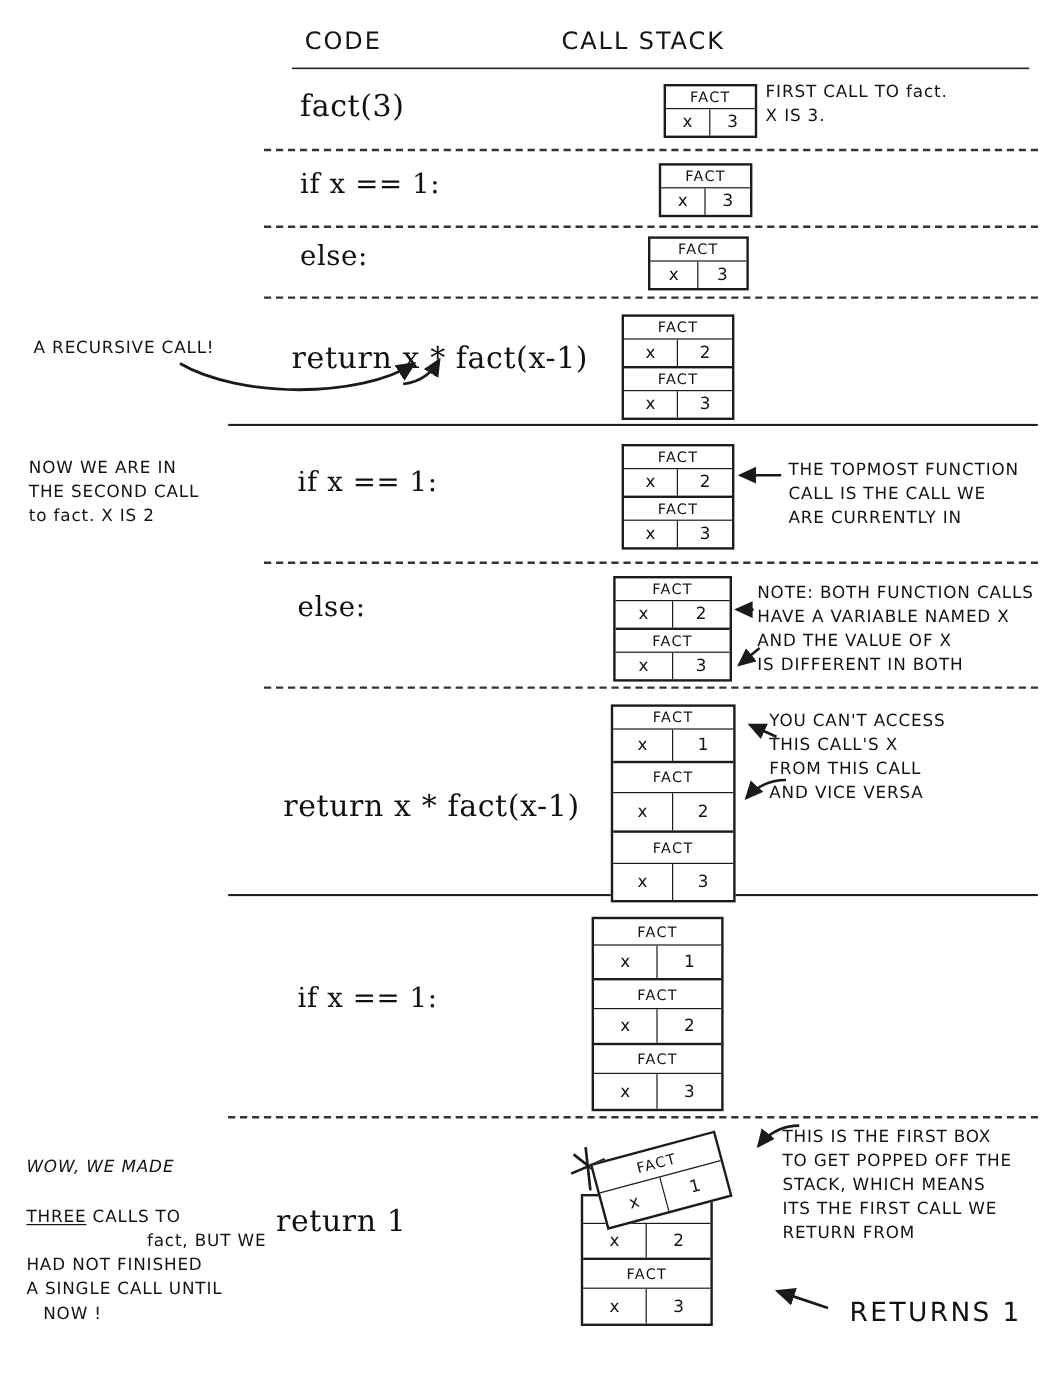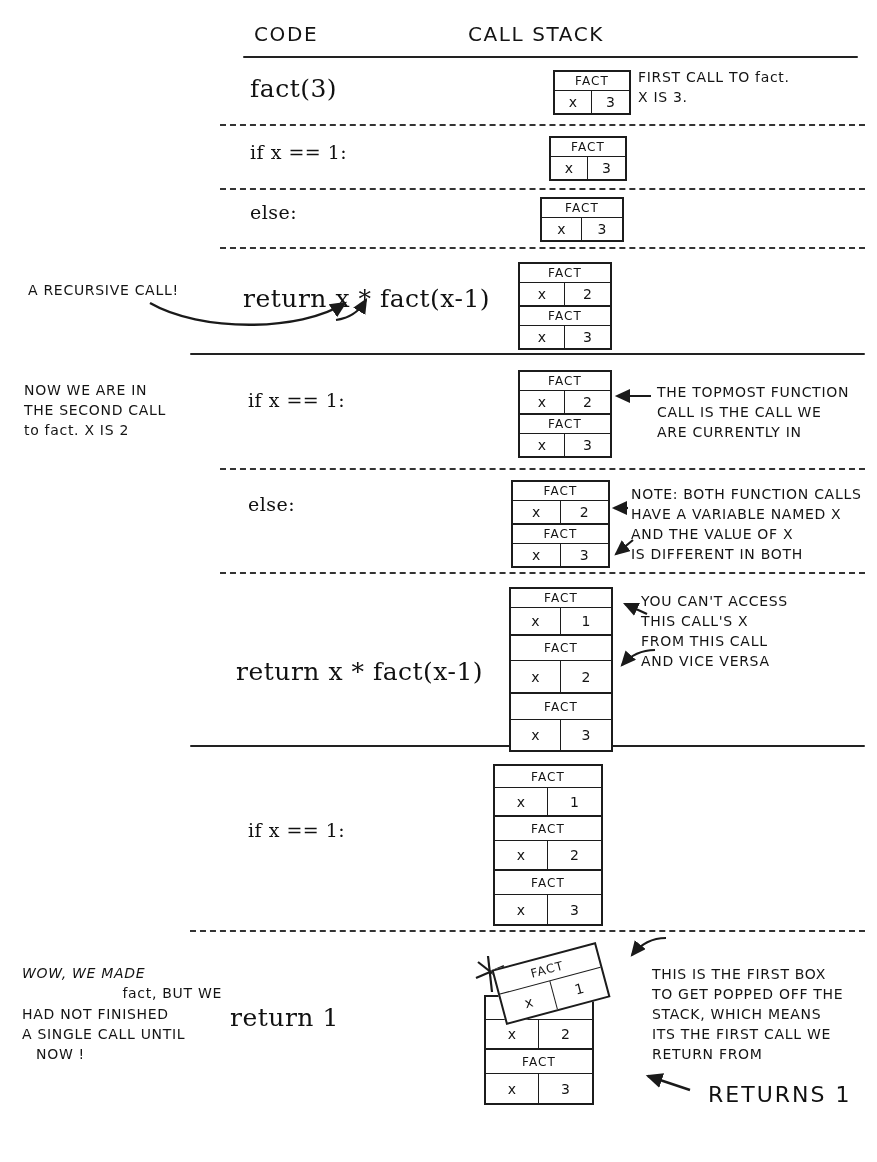--- a/index.html
+++ b/index.html
@@ -43,21 +43,21 @@
   }
 
   
   .code-line {
     font-family: "DejaVu Serif", serif;
     font-size: 25px;
     color: #111;
     white-space: nowrap;
     letter-spacing: 0.5px;
   }
-  .code-line.small { font-size: 19px; }
+  .code-line.small { font-size: 23px; }
 
   
   .note {
     font-family: "DejaVu Sans", sans-serif;
     font-size: 14px;
     line-height: 1.42;
     letter-spacing: 0.7px;
     color: #141414;
     white-space: pre-line;
   }
@@ -331,28 +331,31 @@
 <div class="abs note" style="left:631px; top:485px; width:240px;">NOTE: BOTH FUNCTION CALLS
 HAVE A VARIABLE NAMED X
 AND THE VALUE OF X
 IS DIFFERENT IN BOTH</div>
 
 <div class="abs note" style="left:641px; top:592px; width:215px;">YOU CAN'T ACCESS
 THIS CALL'S X
 FROM THIS CALL
 AND VICE VERSA</div>
 
-<div class="abs note" style="left:652px; top:965px; width:222px;">THIS IS THE FIRST BOX
+<div class="abs note" style="left:652px; top:939px; width:222px;">THIS IS THE FIRST BOX
 TO GET POPPED OFF THE
 STACK, WHICH MEANS
 ITS THE FIRST CALL WE
 RETURN FROM</div>
 
 <div class="abs" style="left:22px; top:963px; width:200px;">
   <div class="note" style="line-height:1.45;font-style:italic;">WOW, WE MADE</div>
+  <div class="note" style="line-height:1.45;">
+    <u>THREE</u><span> CALLS TO</span>
+  </div>
   <div class="note" style="line-height:1.45;text-align:right;">fact, BUT WE</div>
   <div class="note" style="line-height:1.45;">HAD NOT FINISHED</div>
   <div class="note" style="line-height:1.45;">A SINGLE CALL UNTIL</div>
   <div class="note" style="line-height:1.45; padding-left:14px;">NOW !</div>
 </div>
 
 <div class="abs returns-label" style="left:708px; top:1082px;">RETURNS 1</div>
 
 <svg class="overlay" viewBox="0 0 877 1162">
   <defs>

